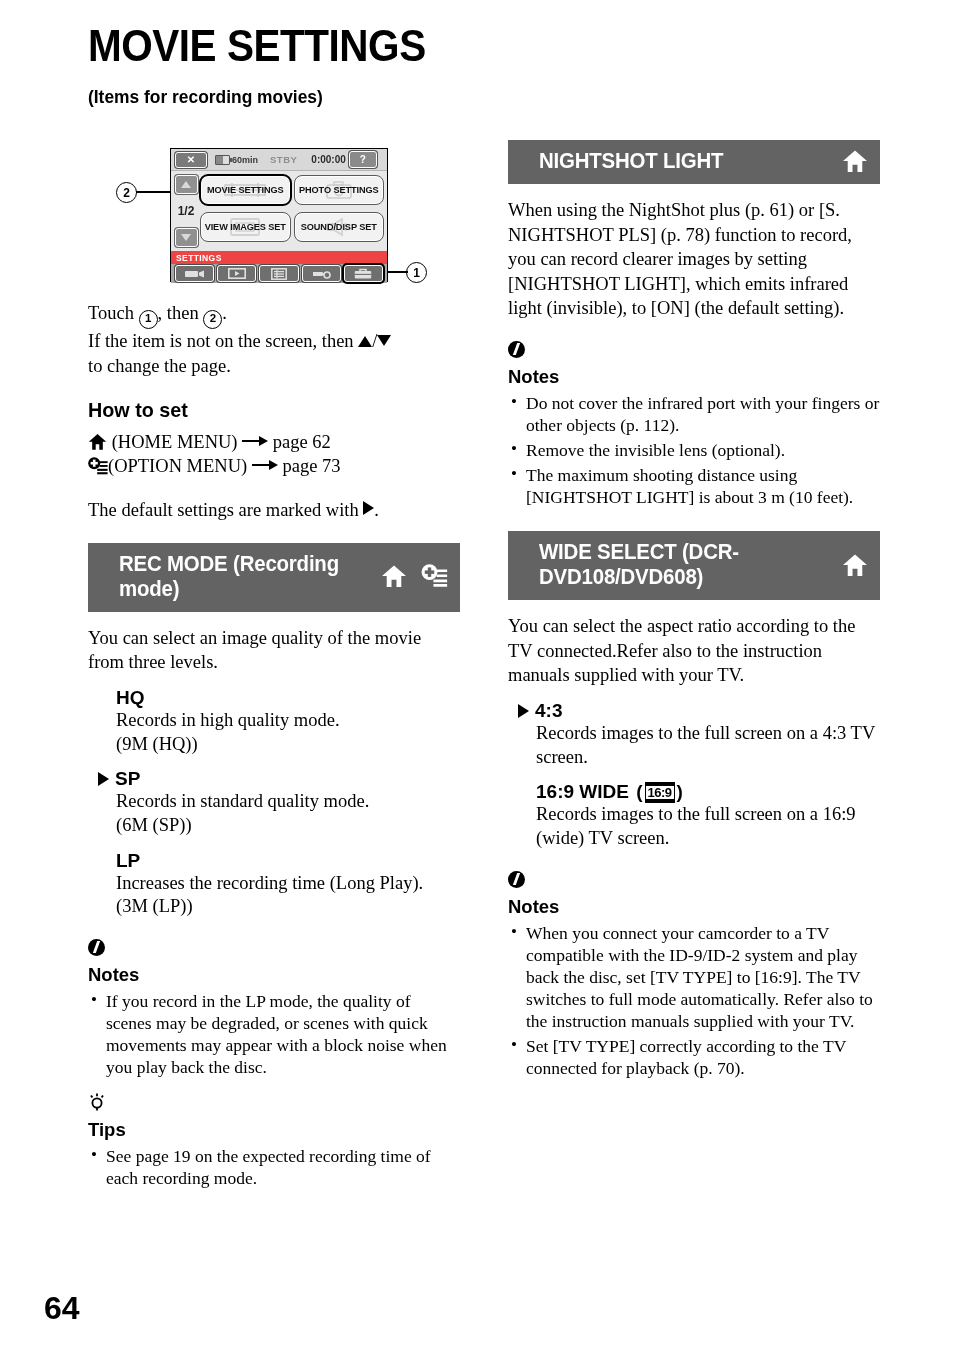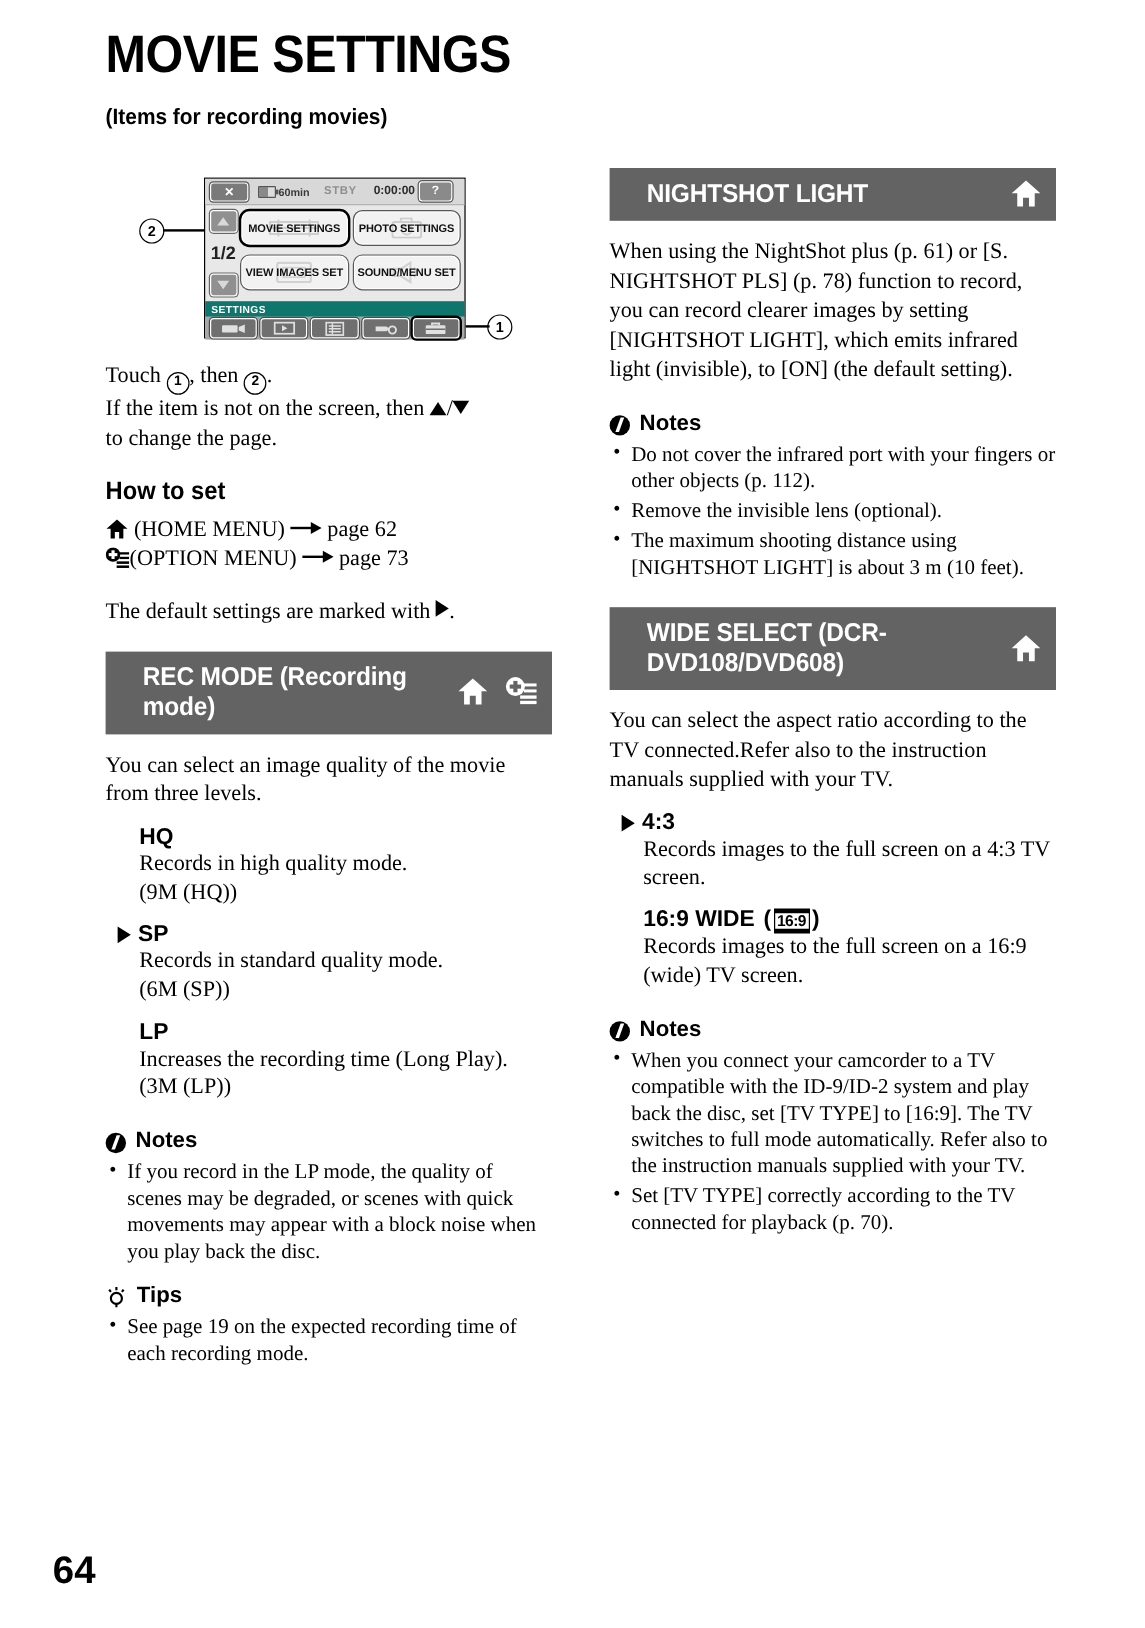--- a/index.html
+++ b/index.html
@@ -151,21 +151,21 @@
     box-shadow: 0 0 0 1px #666;
     display:flex; align-items:center; justify-content:center;
   }
   .arrow-btn .tri-up {
     width:0;height:0;border-left:5px solid transparent;border-right:5px solid transparent;border-bottom:7px solid #d9d9d9;
   }
   .arrow-btn .tri-dn {
     width:0;height:0;border-left:5px solid transparent;border-right:5px solid transparent;border-top:7px solid #d9d9d9;
   }
   .pagenum {
-    font-size: 15px; font-weight: bold; color: #222;
+    font-size: 12px; font-weight: bold; color: #222;
   }
   .menu-grid {
     position: absolute;
     left: 30px; top: 5px;
     right: 4px;
     display: grid;
     grid-template-columns: 1fr 1fr;
     grid-template-rows: 1fr 1fr;
     gap: 9px 5px;
   }
@@ -185,21 +185,21 @@
   .menu-btn .ghost {
     position: absolute;
     left: 50%; top: 50%;
     transform: translate(-50%,-50%);
     opacity: .30;
     pointer-events: none;
   }
   .menu-btn .lbl { position: relative; z-index: 2; }
   .lcd-settings {
     height: 13px;
-    background: #0f766e;
+    background: #ef4444;
     color: #fff;
     font-size: 8.5px;
     font-weight: bold;
     letter-spacing: .4px;
     display: flex; align-items: center;
     padding-left: 5px;
     box-sizing: border-box;
   }
   .lcd-tabs {
     height: 19px;
@@ -299,23 +299,24 @@
     margin-right: 4px;
   }
   .opt-name.def { margin-left: 10px; }
 
   
   .nt-head {
     font-family: "Liberation Sans", sans-serif;
     font-weight: bold;
     font-size: 18.5px;
     display: flex;
-    align-items: flex-end;
+    align-items: flex-start;
     gap: 8px;
     margin-bottom: 4px;
+    flex-direction: column;
   }
   .ico-note {
     width: 17px; height: 17px;
     border-radius: 50%;
     background: #000;
     position: relative;
     flex: 0 0 auto;
   }
   .ico-note::after {
     content: "";
@@ -506,21 +507,21 @@
                 <rect x="1" y="2" width="28" height="16" rx="1.5" fill="none" stroke="#888" stroke-width="1.8"></rect>
                 <rect x="6" y="6" width="18" height="8" fill="none" stroke="#888" stroke-width="1.4"></rect>
               </svg>
               <span class="lbl">VIEW IMAGES SET</span>
             </div>
             <div class="menu-btn">
               <svg class="ghost" width="30" height="20" viewBox="0 0 30 20">
                 <path d="M4 7 h6 L18 2 v16 L10 13 H4 Z" fill="none" stroke="#888" stroke-width="1.8"></path>
                 <path d="M21 6 q4 4 0 8" fill="none" stroke="#888" stroke-width="1.6"></path>
               </svg>
-              <span class="lbl">SOUND/MENU SET</span>
+              <span class="lbl">SOUND/DISP SET</span>
             </div>
           </div>
         </div>
 
         <div class="lcd-settings">SETTINGS</div>
 
         <div class="lcd-tabs">
           <div class="tab-btn">
             <svg width="20" height="10" viewBox="0 0 20 10">
               <path d="M1 2 h11 a1 1 0 0 1 1 1 v4 a1 1 0 0 1 -1 1 H1 a1 1 0 0 1 -1 -1 V3 a1 1 0 0 1 1 -1 z" fill="#e0e0e0"></path>

